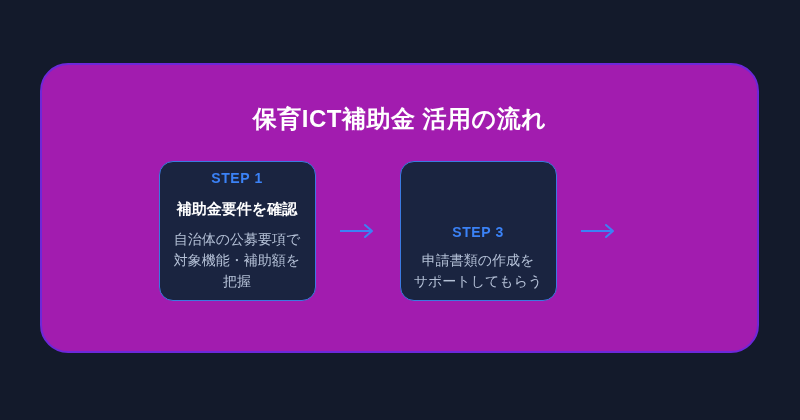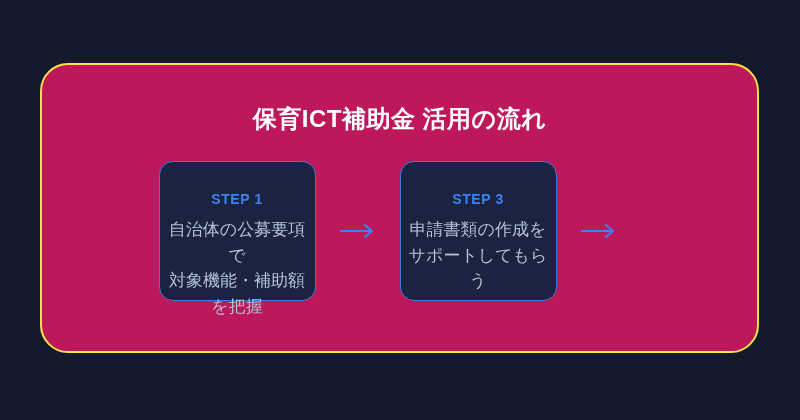--- a/index.html
+++ b/index.html
@@ -16,23 +16,23 @@
     position: relative;
   }
 
   
   #flow-frame {
     position: absolute;
     left: 40px;
     top: 63px;
     width: 719px;
     height: 290px;
-    border: 2px solid #fde047;
+    border: 2px solid #6d28d9;
     border-radius: 28px;
-    background: #be185d;
+    background: #a21caf;
     display: flex;
     flex-direction: column;
     align-items: center;
   }
 
   
   #flow-title {
     margin-top: 38px;
     font-size: 24px;
     font-weight: bold;
@@ -55,20 +55,21 @@
     width: 157px;
     height: 140px;
     border: 1.3px solid #3b7ae0;
     border-radius: 14px;
     background: #1a2440;
     display: flex;
     flex-direction: column;
     align-items: center;
     padding: 30px 8px 8px 8px;
     text-align: center;
+    justify-content: flex-end;
   }
 
   .step-label {
     font-size: 14px;
     font-weight: bold;
     color: #3b82f6;
     letter-spacing: 0.6px;
     line-height: 1.1;
   }
 
@@ -76,21 +77,21 @@
     margin-top: 12px;
     font-size: 15px;
     font-weight: bold;
     color: #ffffff;
     line-height: 1.35;
     white-space: pre-line;
   }
 
   .step-desc {
     margin-top: 10px;
-    font-size: 17px;
+    font-size: 14px;
     font-weight: normal;
     color: #b4c0d6;
     line-height: 1.5;
     white-space: pre-line;
   }
 
   .step-arrow {
     width: 84px;
     display: flex;
     align-items: center;
@@ -104,20 +105,21 @@
 <body>
 
 <div id="flow-frame">
 
   <div id="flow-title">保育ICT補助金 活用の流れ</div>
 
   <div id="steps-row">
 
     <div class="step-card">
       <div class="step-label">STEP 1</div>
+      <div class="step-heading">補助金要件を確認</div>
       <div class="step-desc">自治体の公募要項で
 対象機能・補助額を把握</div>
     </div>
 
     <div class="step-arrow">
       <svg width="38" height="16" viewBox="0 0 38 16" aria-hidden="true">
         <line x1="1" y1="8" x2="32" y2="8" stroke="currentColor" stroke-width="2"></line>
         <polyline points="26,2 33,8 26,14" fill="none" stroke="currentColor" stroke-width="2" stroke-linecap="round" stroke-linejoin="round"></polyline>
       </svg>
     </div>

